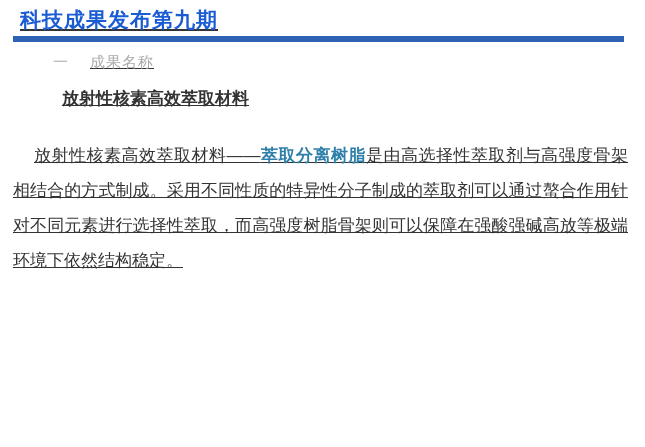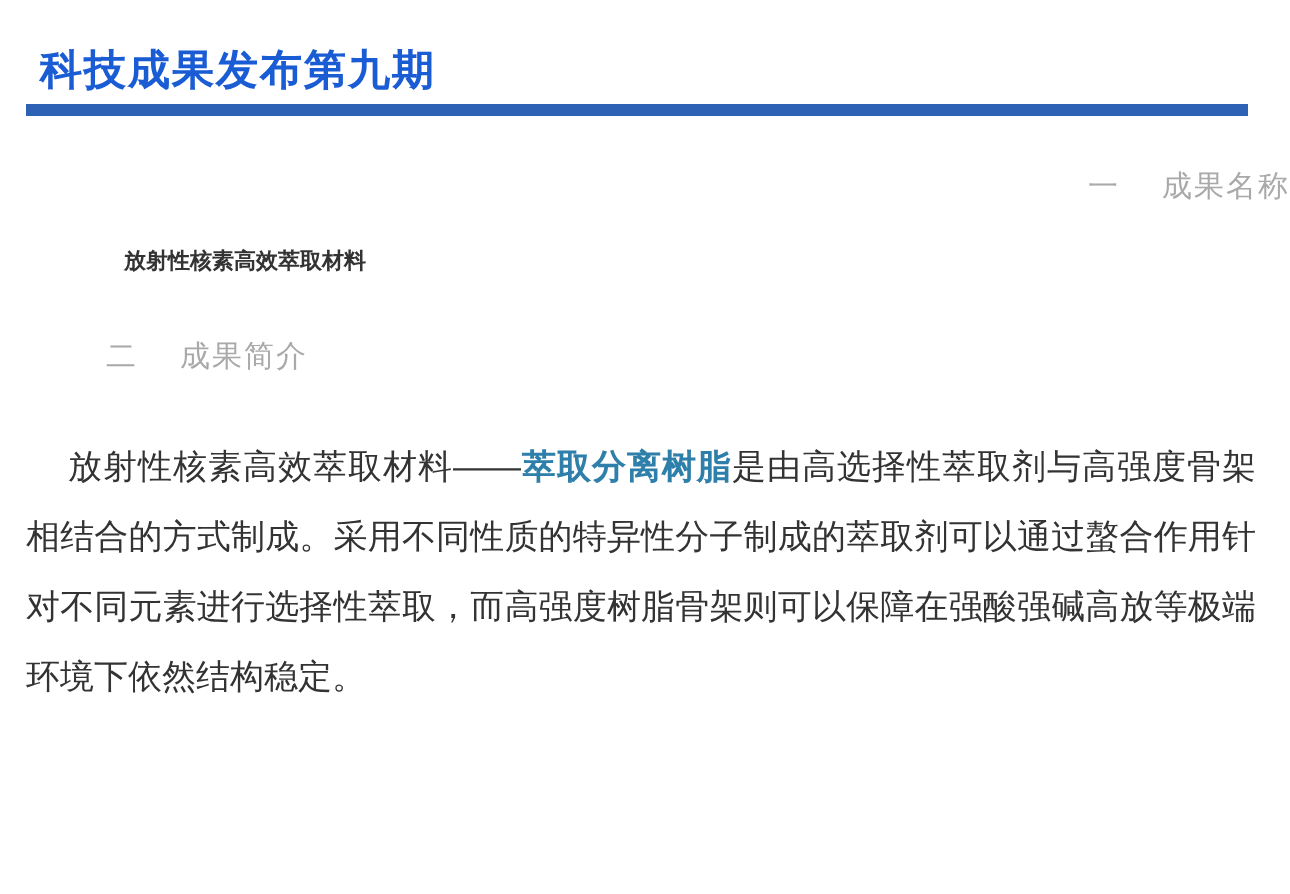--- a/index.html
+++ b/index.html
@@ -8,43 +8,43 @@
     --highlight:#2e7fa9;
     --body-text:#333333;
     --section-gray:#a9a9a9;
   }
   html,body{margin:0;padding:0;background:#ffffff;}
   body{
     width:645px;height:447px;overflow:hidden;
     font-family:"Liberation Sans","DejaVu Sans",sans-serif;
     color:var(--body-text);
   }
-  .doc{padding-top:24px;}
+  .doc{padding-top:8px;text-decoration:underline;}
   .page-title{
     margin:0 0 4px 20px;
     font-size:21px;line-height:24px;font-weight:bold;
     color:var(--title-blue);
     letter-spacing:1px;
   }
   .title-bar{
     margin:0 21px 0 13px;height:6px;
     background:var(--bar-blue);
   }
   .section-header{
     margin:0 0 0 53px;
     font-size:15px;line-height:16px;
     color:var(--section-gray);
     letter-spacing:1px;
   }
   .section-header .sec-num{display:inline-block;margin-right:21px;}
-  .sh-1{margin-top:28px;text-align:right;}
+  .sh-1{margin-top:12px;}
   .sh-2{margin-top:30px;}
   .achievement-name{
     margin:19px 0 0 62px;
-    font-size:11px;line-height:20px;font-weight:bold;
+    font-size:17px;line-height:20px;font-weight:bold;
     color:var(--body-text);
   }
   .paragraphs{margin-top:29px;}
   .body-para{
     margin:0 17px 0 13px;
     font-size:17px;line-height:35px;
     text-align:justify;text-justify:inter-ideograph;
     text-indent:21px;
     color:var(--body-text);
   }
@@ -59,21 +59,18 @@
   <h1 class="page-title">科技成果发布第九期</h1>
 
   <div class="title-bar"></div>
 
   <div class="section-header sh-1">
     <span class="sec-num">一</span><span>成果名称</span>
   </div>
 
   <div class="achievement-name">放射性核素高效萃取材料</div>
 
-  <div class="section-header sh-2">
-    <span class="sec-num">二</span><span>成果简介</span>
-  </div>
 
   <div class="paragraphs">
       <p class="body-para"><span>放射性核素高效萃取材料——</span><span class="em-term">萃取分离树脂</span><span>是由高选择性萃取剂与高强度骨架相结合的方式制成。采用不同性质的特异性分子制成的萃取剂可以通过螯合作用针对不同元素进行选择性萃取，而高强度树脂骨架则可以保障在强酸强碱高放等极端环境下依然结构稳定。</span></p>
     </div>
 
 </div>
 
 </body></html>

